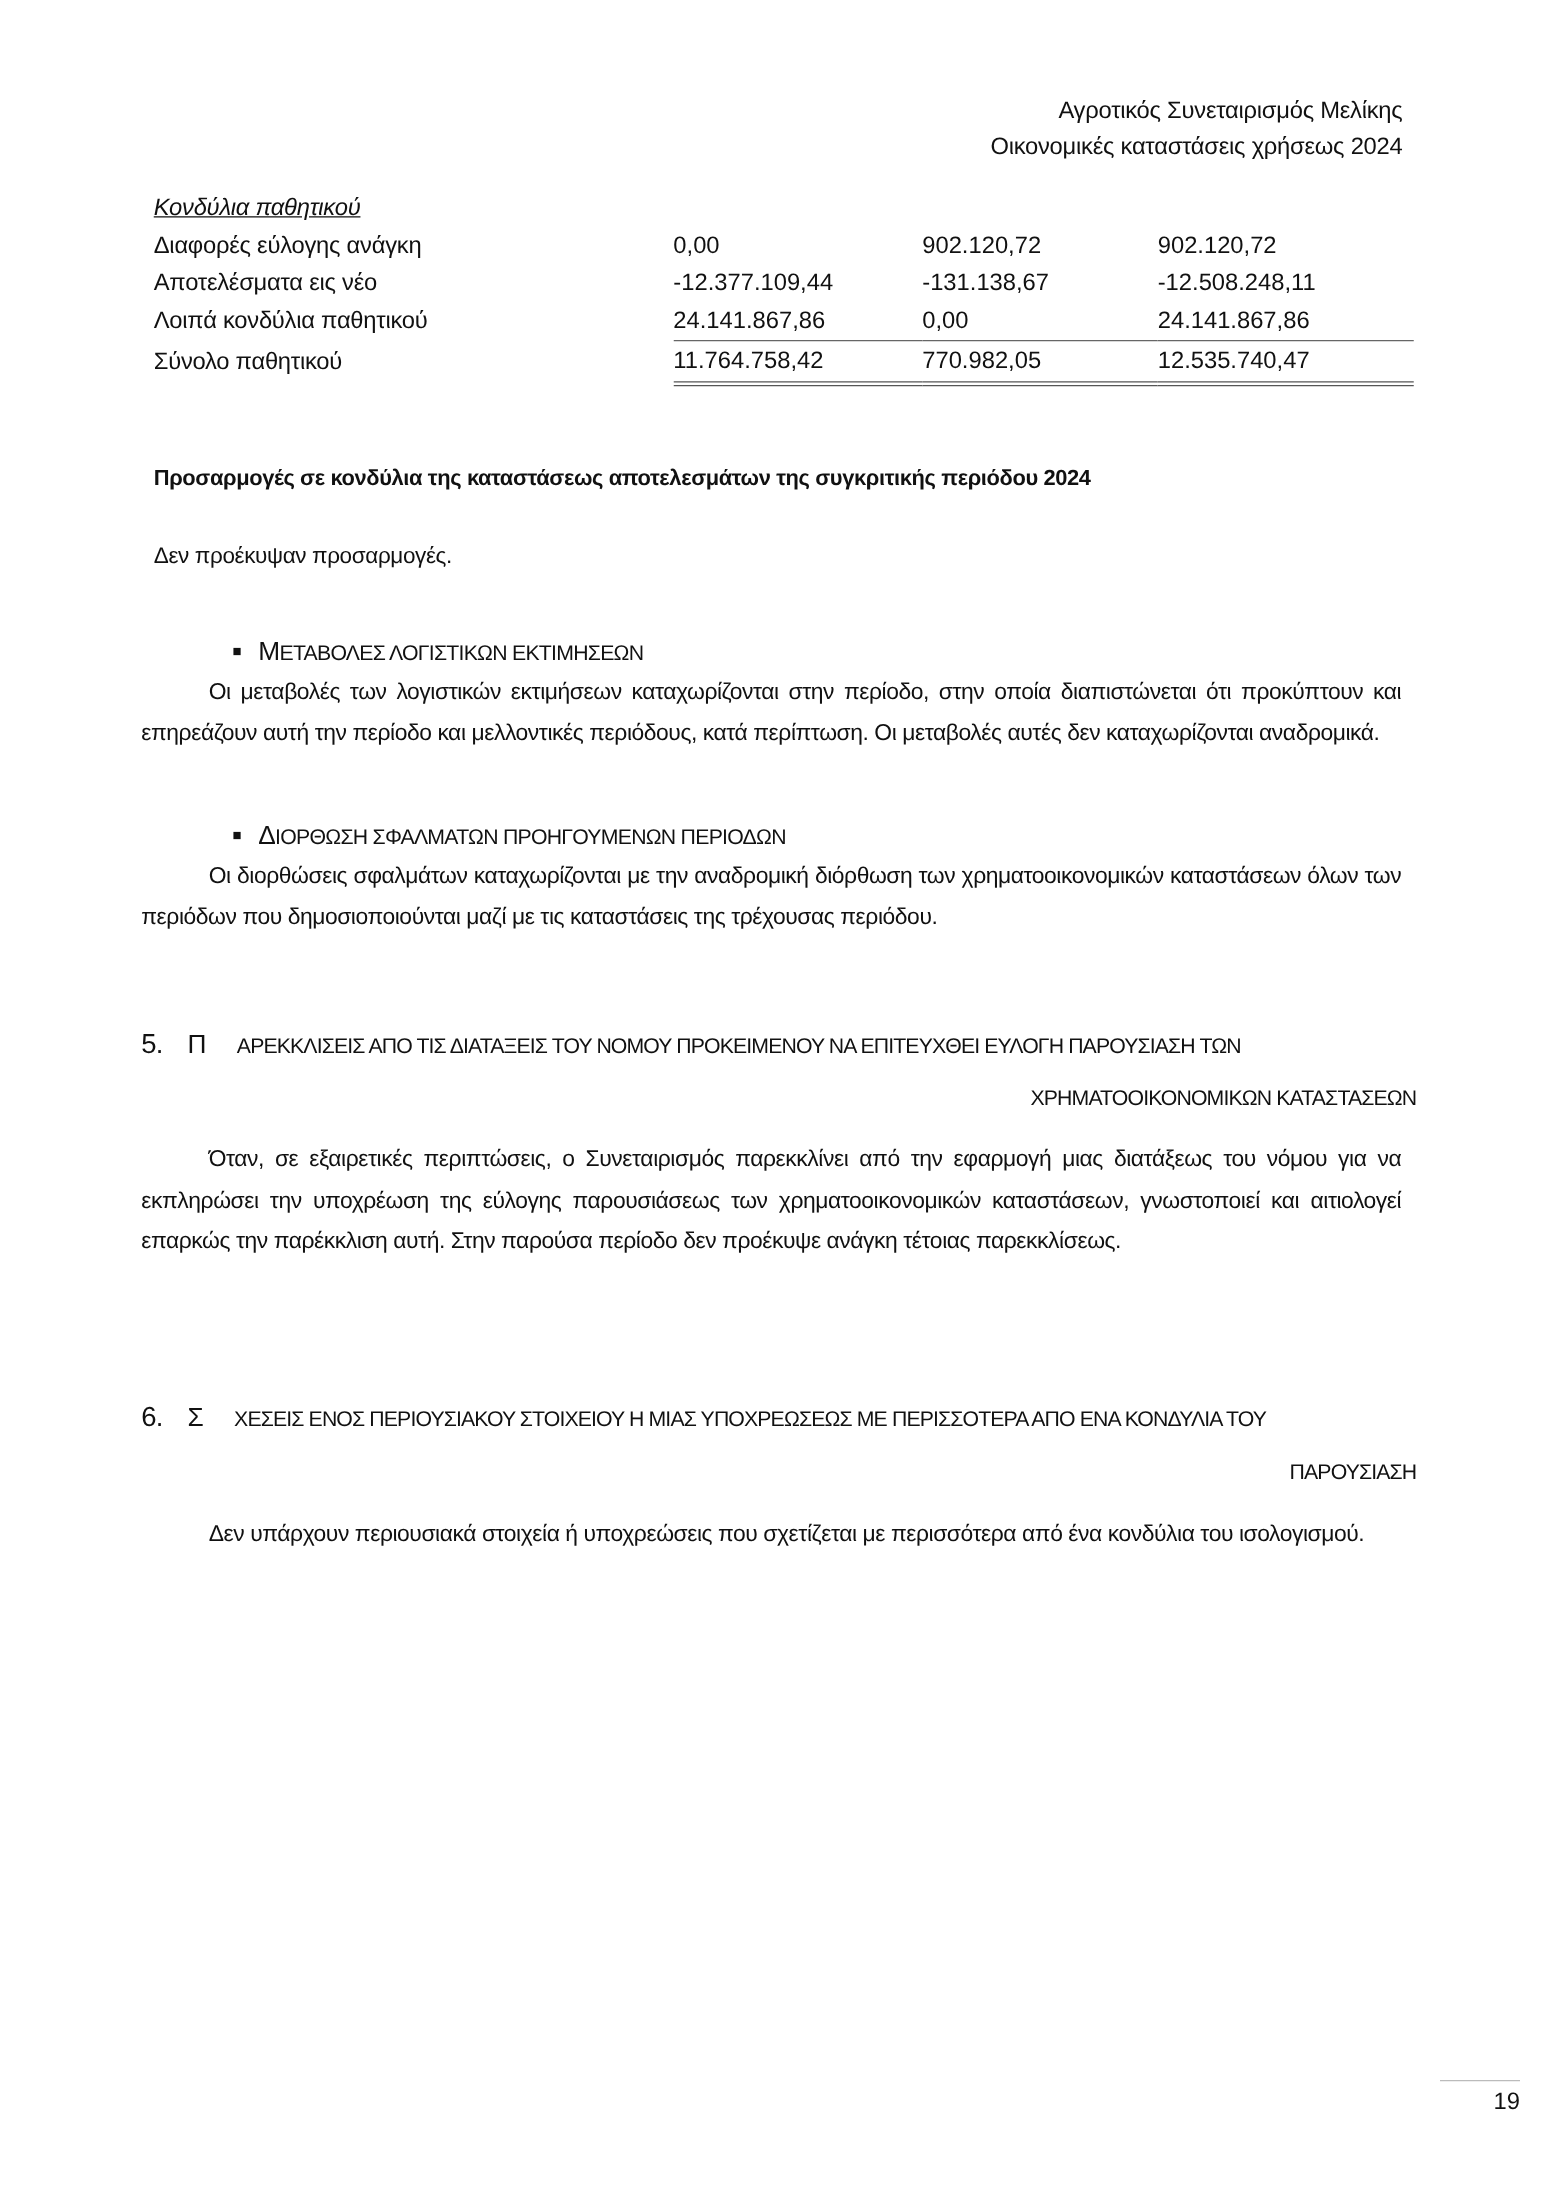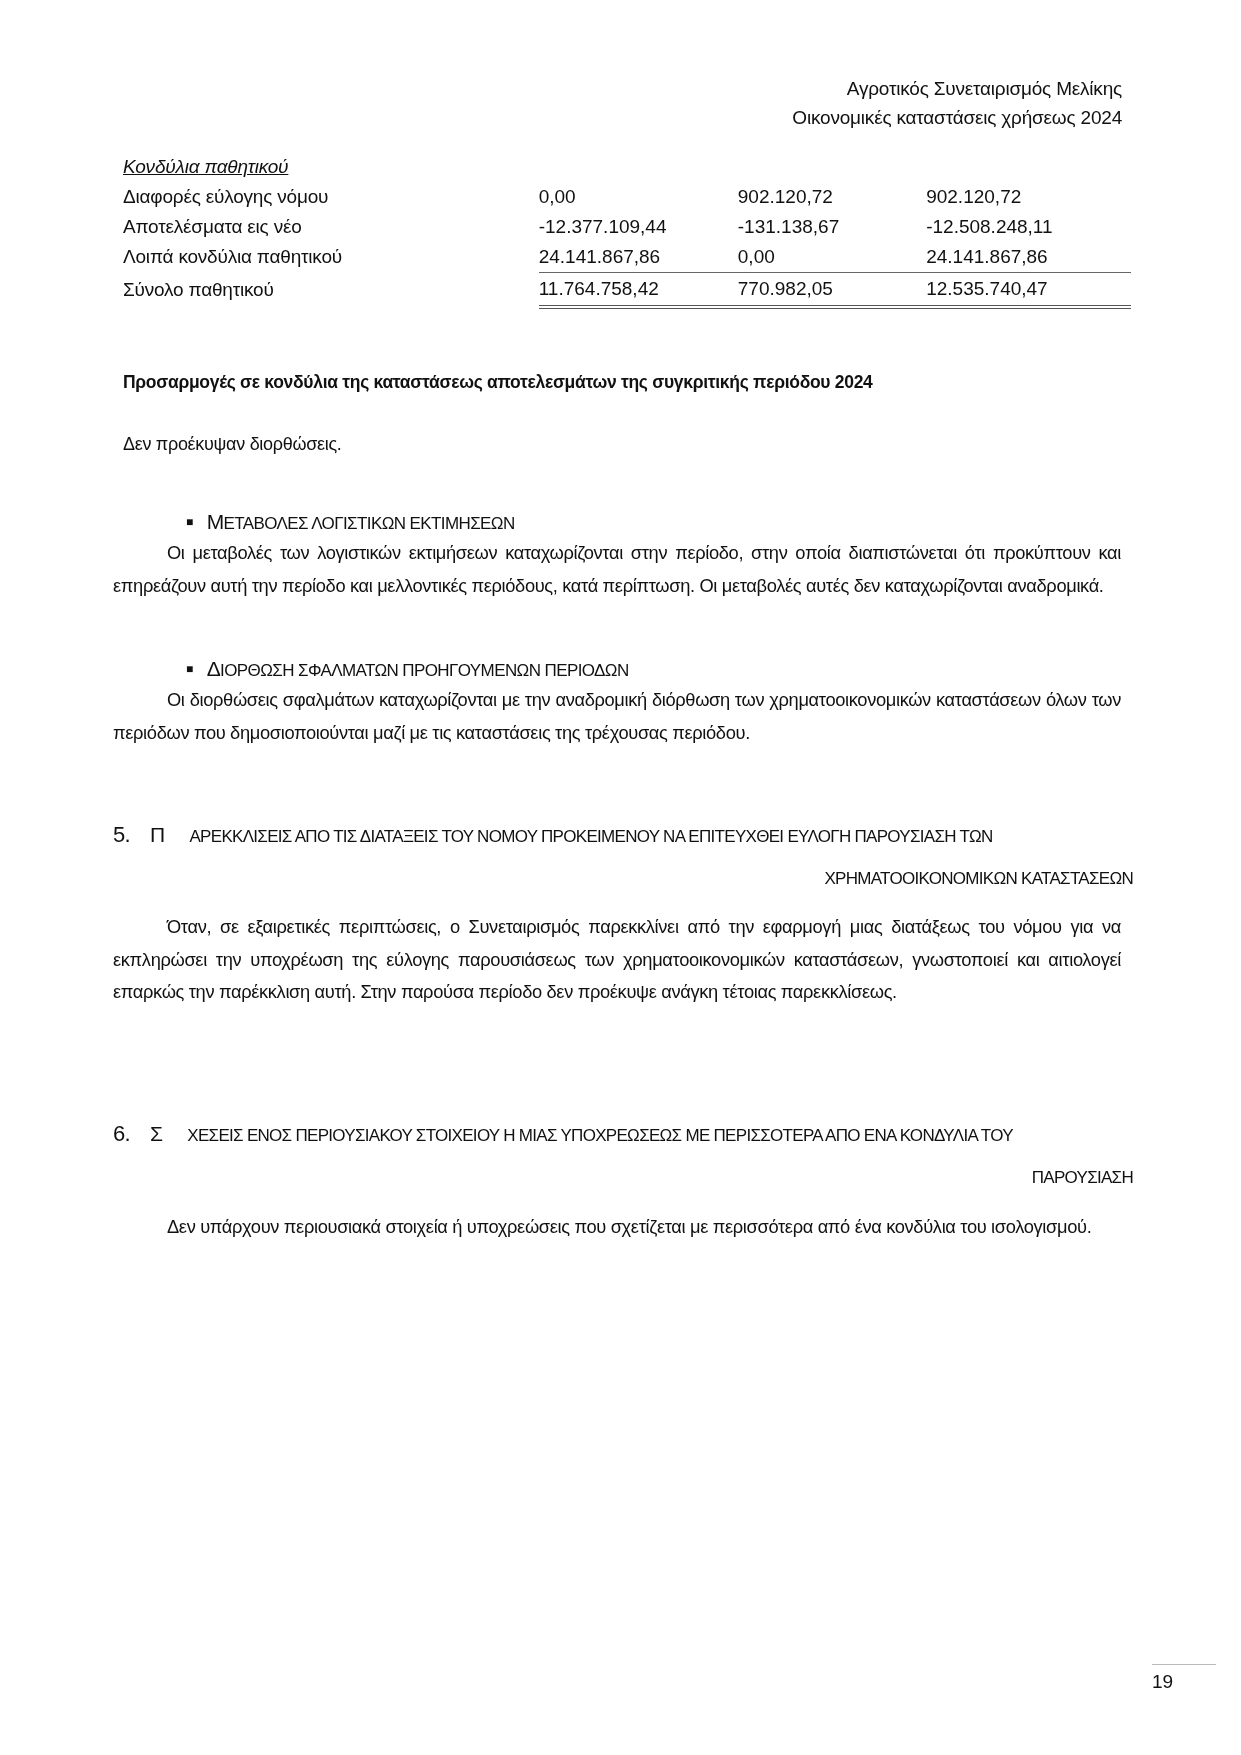--- a/index.html
+++ b/index.html
@@ -52,42 +52,42 @@
     }
     .num-heading .num-label { font-size: 22px; display: inline-block; width: 37px; }
     .num-heading .sc-first { font-size: 21px; }
     .num-heading .sc-rest { font-size: 17px; margin-left: 25px; }
     .num-heading .cont { display: block; padding-left: 37px; text-align: right; }
     .footer-rule {
       position: absolute; left: 1152px; top: 1664px; width: 64px;
       border-top: 1.5px solid #bbbbbb;
     }
     .page-number {
-      position: absolute; left: 1152px; top: 1671px; width: 64px; text-align: left;
+      position: absolute; left: 1152px; top: 1671px; width: 64px; text-align: right;
       font-size: 19px;
     }
   </style>
 </head>
 <body>
 
 <div class="page-header">
   <div>Αγροτικός Συνεταιρισμός Μελίκης</div>
   <div>Οικονομικές καταστάσεις χρήσεως 2024</div>
 </div>
 
 <table class="liab-table">
   <tbody>
       <tr>
     <td class="label section-head">Κονδύλια παθητικού</td>
     <td class="c1"></td>
         <td class="c2"></td>
         <td class="c3"></td>
   </tr>
   <tr>
-    <td class="label">Διαφορές εύλογης νόμου</td>
+    <td class="label">Διαφορές εύλογης ανάγκη</td>
     <td class="num c1">0,00</td>
     <td class="num c2">902.120,72</td>
     <td class="num c3">902.120,72</td>
   </tr>
   <tr>
     <td class="label">Αποτελέσματα εις νέο</td>
     <td class="num c1">-12.377.109,44</td>
     <td class="num c2">-131.138,67</td>
     <td class="num c3">-12.508.248,11</td>
   </tr>
@@ -100,21 +100,21 @@
   <tr class="row-total">
     <td class="label">Σύνολο παθητικού</td>
     <td class="num c1">11.764.758,42</td>
     <td class="num c2">770.982,05</td>
     <td class="num c3">12.535.740,47</td>
   </tr>
 </tbody>
   </table>
 
 <div class="bold-heading">Προσαρμογές σε κονδύλια της καταστάσεως αποτελεσμάτων της συγκριτικής περιόδου 2024</div>
-<div class="plain-line">Δεν προέκυψαν διορθώσεις.</div>
+<div class="plain-line">Δεν προέκυψαν προσαρμογές.</div>
 
 <div class="bullet-heading" style="top:510px;">
   <span class="bullet">■</span><span class="sc-first">Μ</span><span class="sc-rest">ΕΤΑΒΟΛΕΣ ΛΟΓΙΣΤΙΚΩΝ ΕΚΤΙΜΗΣΕΩΝ</span>
 </div>
 <div class="para" style="top:537px;">Οι μεταβολές των λογιστικών εκτιμήσεων καταχωρίζονται στην περίοδο, στην οποία διαπιστώνεται ότι προκύπτουν και επηρεάζουν αυτή την περίοδο και μελλοντικές περιόδους, κατά περίπτωση. Οι μεταβολές αυτές δεν καταχωρίζονται αναδρομικά.</div>
 
 <div class="bullet-heading" style="top:657px;">
   <span class="bullet">■</span><span class="sc-first">Δ</span><span class="sc-rest">ΙΟΡΘΩΣΗ ΣΦΑΛΜΑΤΩΝ ΠΡΟΗΓΟΥΜΕΝΩΝ ΠΕΡΙΟΔΩΝ</span>
 </div>
 <div class="para" style="top:684px;">Οι διορθώσεις σφαλμάτων καταχωρίζονται με την αναδρομική διόρθωση των χρηματοοικονομικών καταστάσεων όλων των περιόδων που δημοσιοποιούνται μαζί με τις καταστάσεις της τρέχουσας περιόδου.</div>

